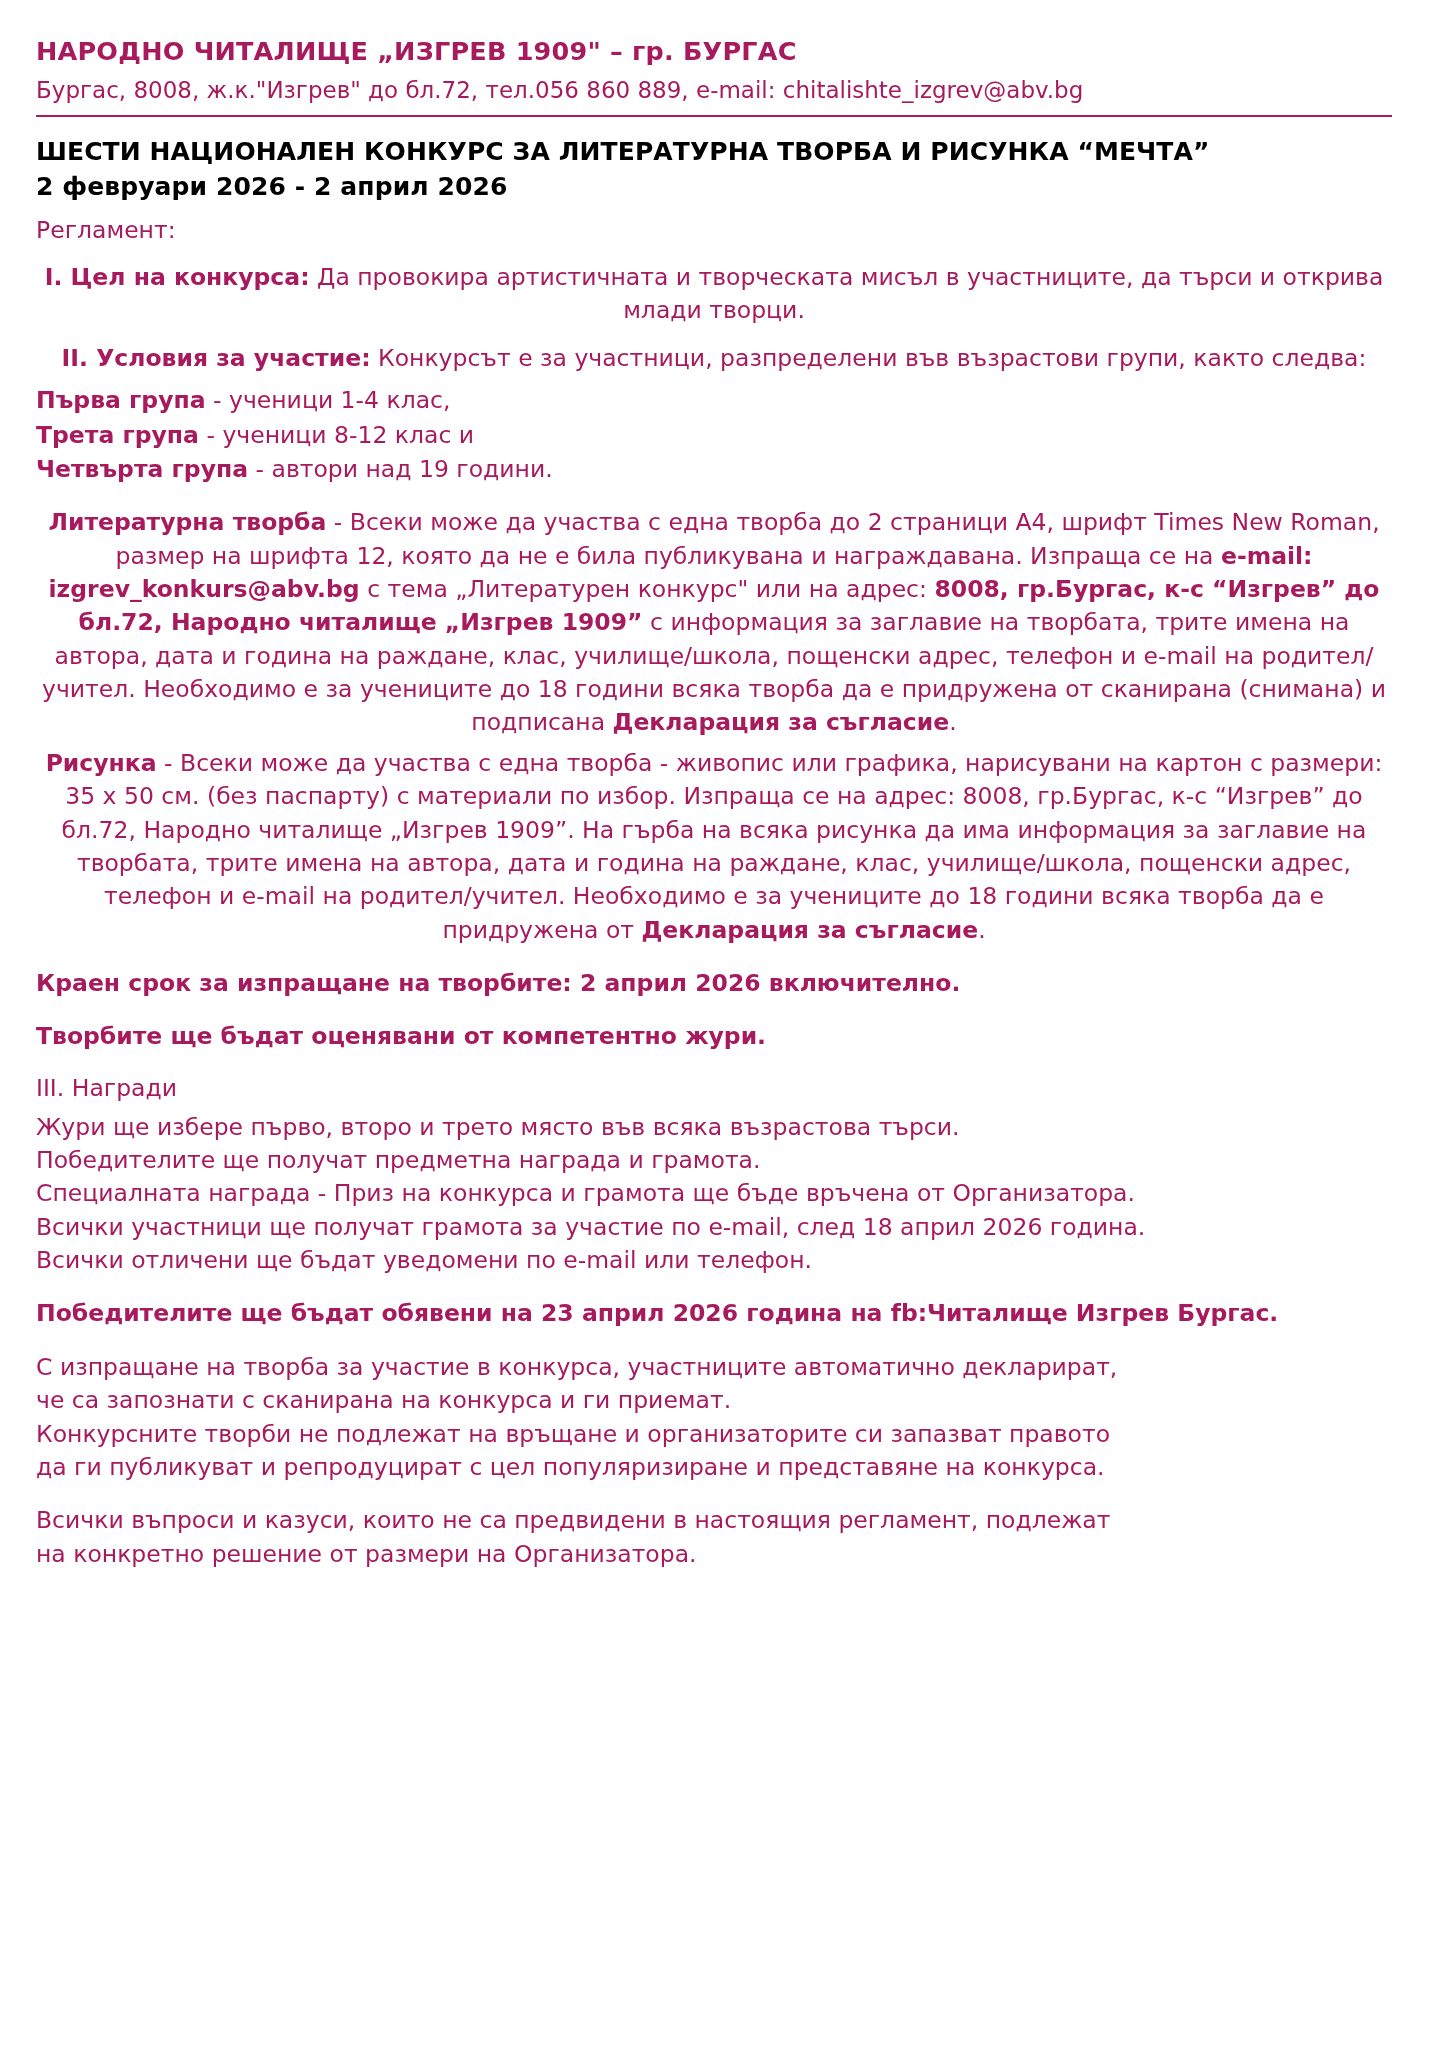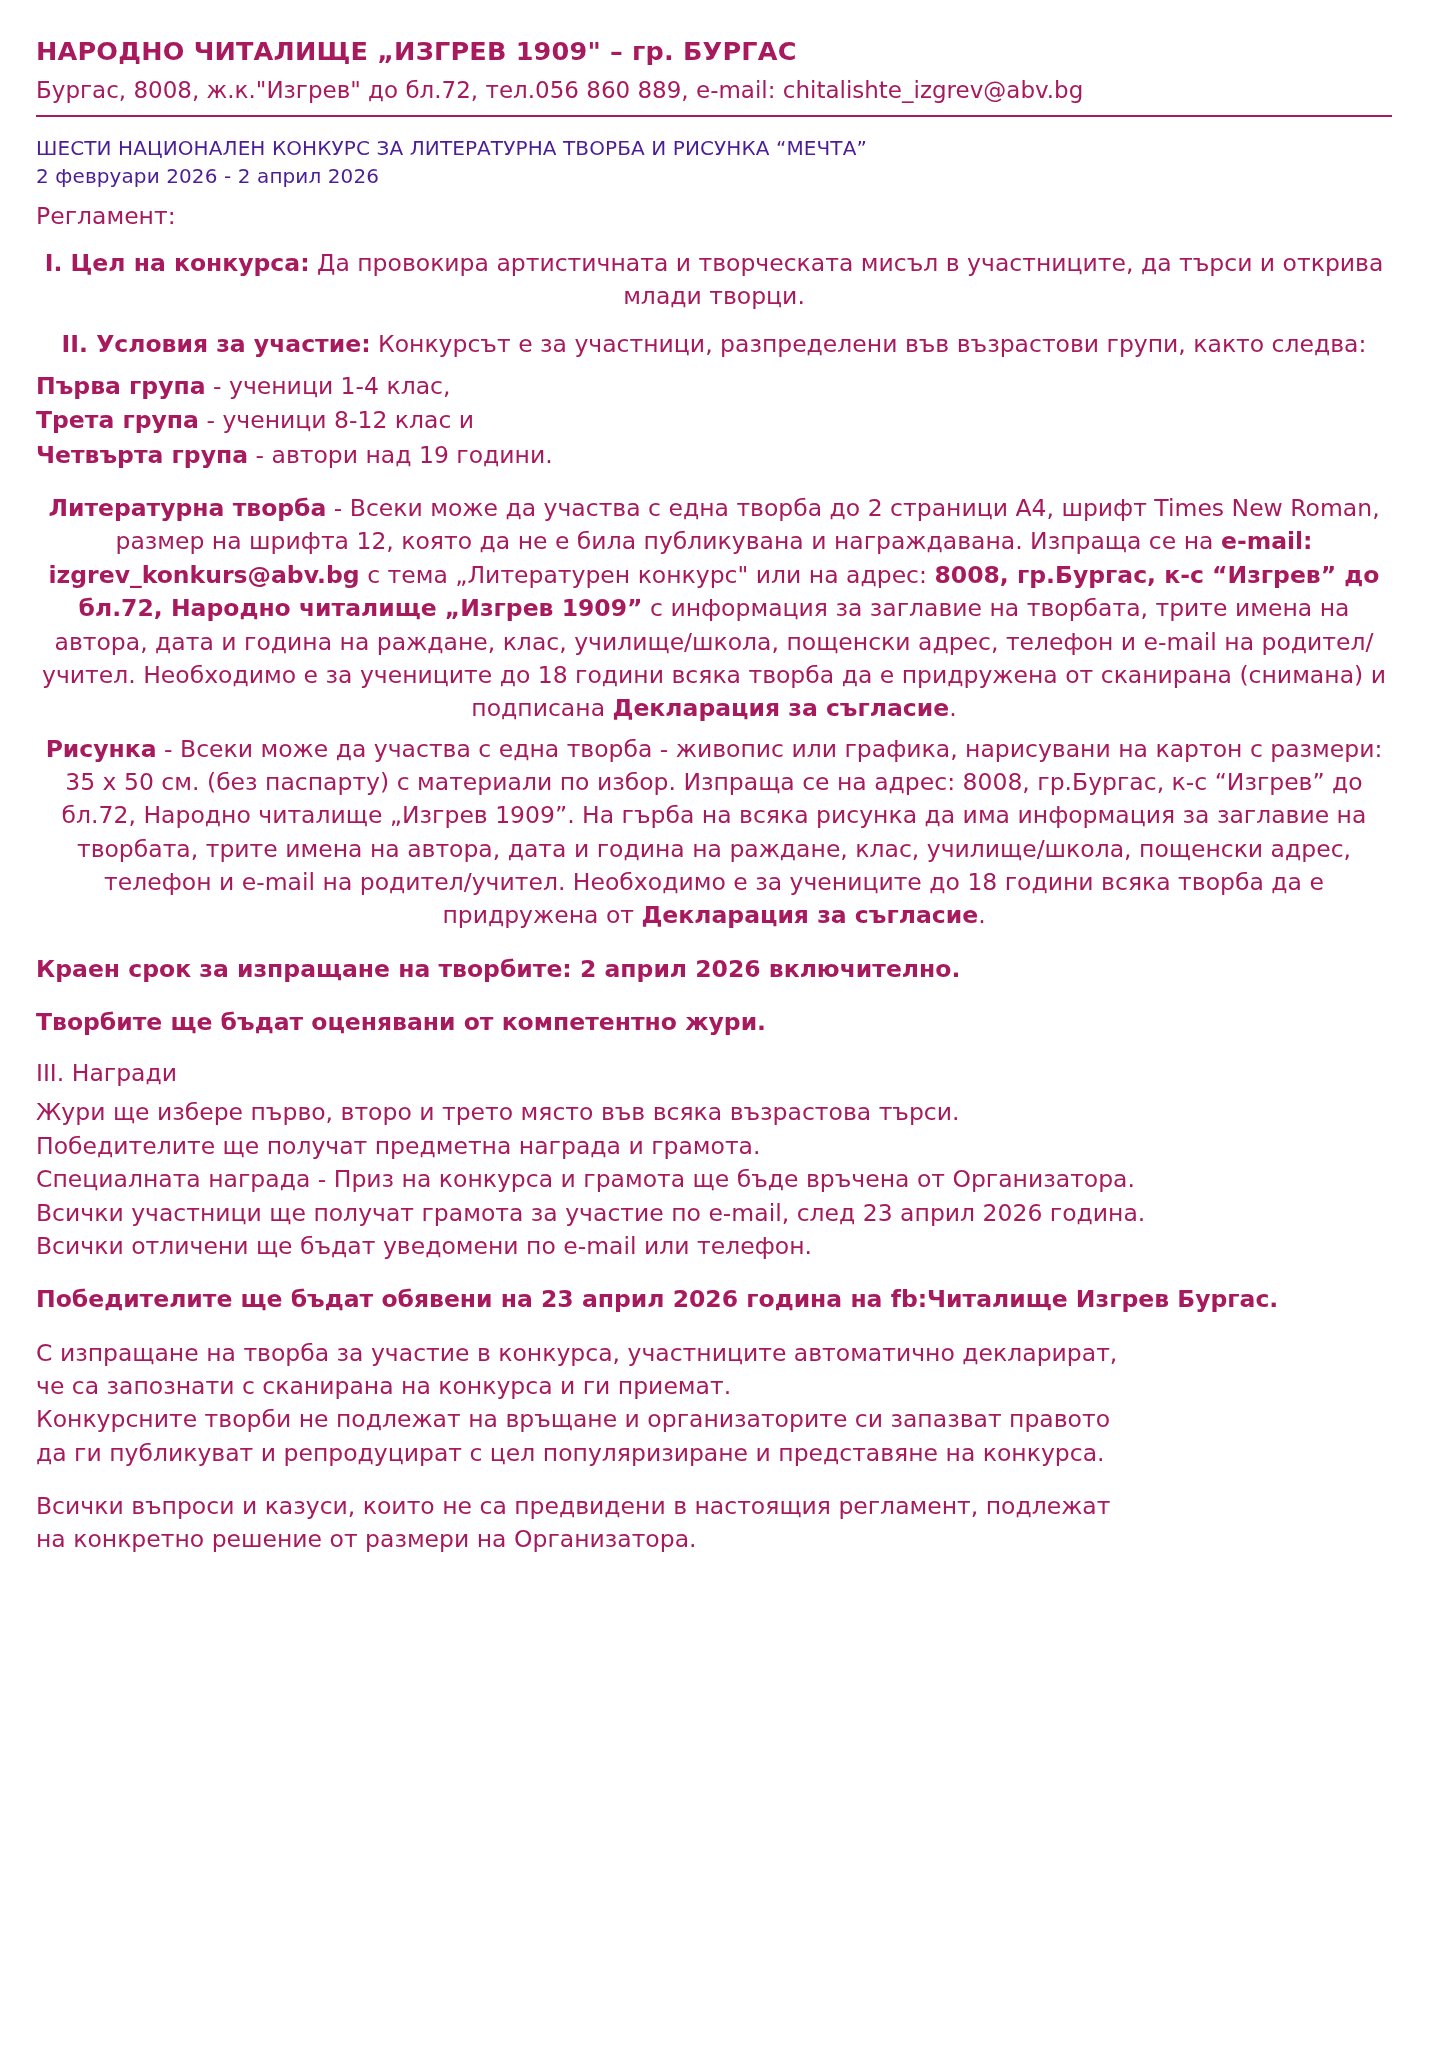--- a/index.html
+++ b/index.html
@@ -34,23 +34,23 @@
     line-height: 1.3;
     margin-top: 8px;
   }
   .rule {
     border: 0;
     border-top: 2px solid #a81a5e;
     margin: 9px 0 17px 0;
     width: 100%;
   }
   .title {
-    font-size: 20px;
-    font-weight: normal;
-    color: #4c1d95;
+    font-size: 25px;
+    font-weight: bold;
+    color: #000000;
     line-height: 1.42;
     letter-spacing: 0.1px;
   }
   .block {
     font-size: 23.5px;
     line-height: 1.42;
     color: #a81a5e;
     margin-top: 14px;
   }
   .block.tight {
@@ -128,21 +128,21 @@
   <div class="bold-note">Краен срок за изпращане на творбите: 2 април 2026 включително.</div>
 
   <div class="bold-note">Творбите ще бъдат оценявани от компетентно жури.</div>
 
   <div class="sect-head">III. Награди</div>
 
   <div class="block tight">
     <span class="line">Жури ще избере първо, второ и трето място във всяка възрастова търси.</span>
     <span class="line">Победителите ще получат предметна награда и грамота.</span>
     <span class="line">Специалната награда - Приз на конкурса и грамота ще бъде връчена от Организатора.</span>
-    <span class="line">Всички участници ще получат грамота за участие по e-mail, след 23 април  2026 година.</span>
+    <span class="line">Всички участници ще получат грамота за участие по e-mail, след 18 април  2026 година.</span>
     <span class="line">Всички отличени ще бъдат уведомени по e-mail или телефон.</span>
   </div>
 
   <div class="bold-note">Победителите ще бъдат обявени на 23 април 2026 година на fb:Читалище Изгрев Бургас.</div>
 
   <div class="block spaced">
     <span class="line">С изпращане на творба за участие в конкурса, участниците автоматично декларират,</span>
     <span class="line">че са запознати с сканирана на конкурса и ги приемат.</span>
     <span class="line">Конкурсните творби не подлежат на връщане и организаторите си запазват правото</span>
     <span class="line">да ги публикуват и репродуцират с цел популяризиране и представяне на конкурса.</span>

